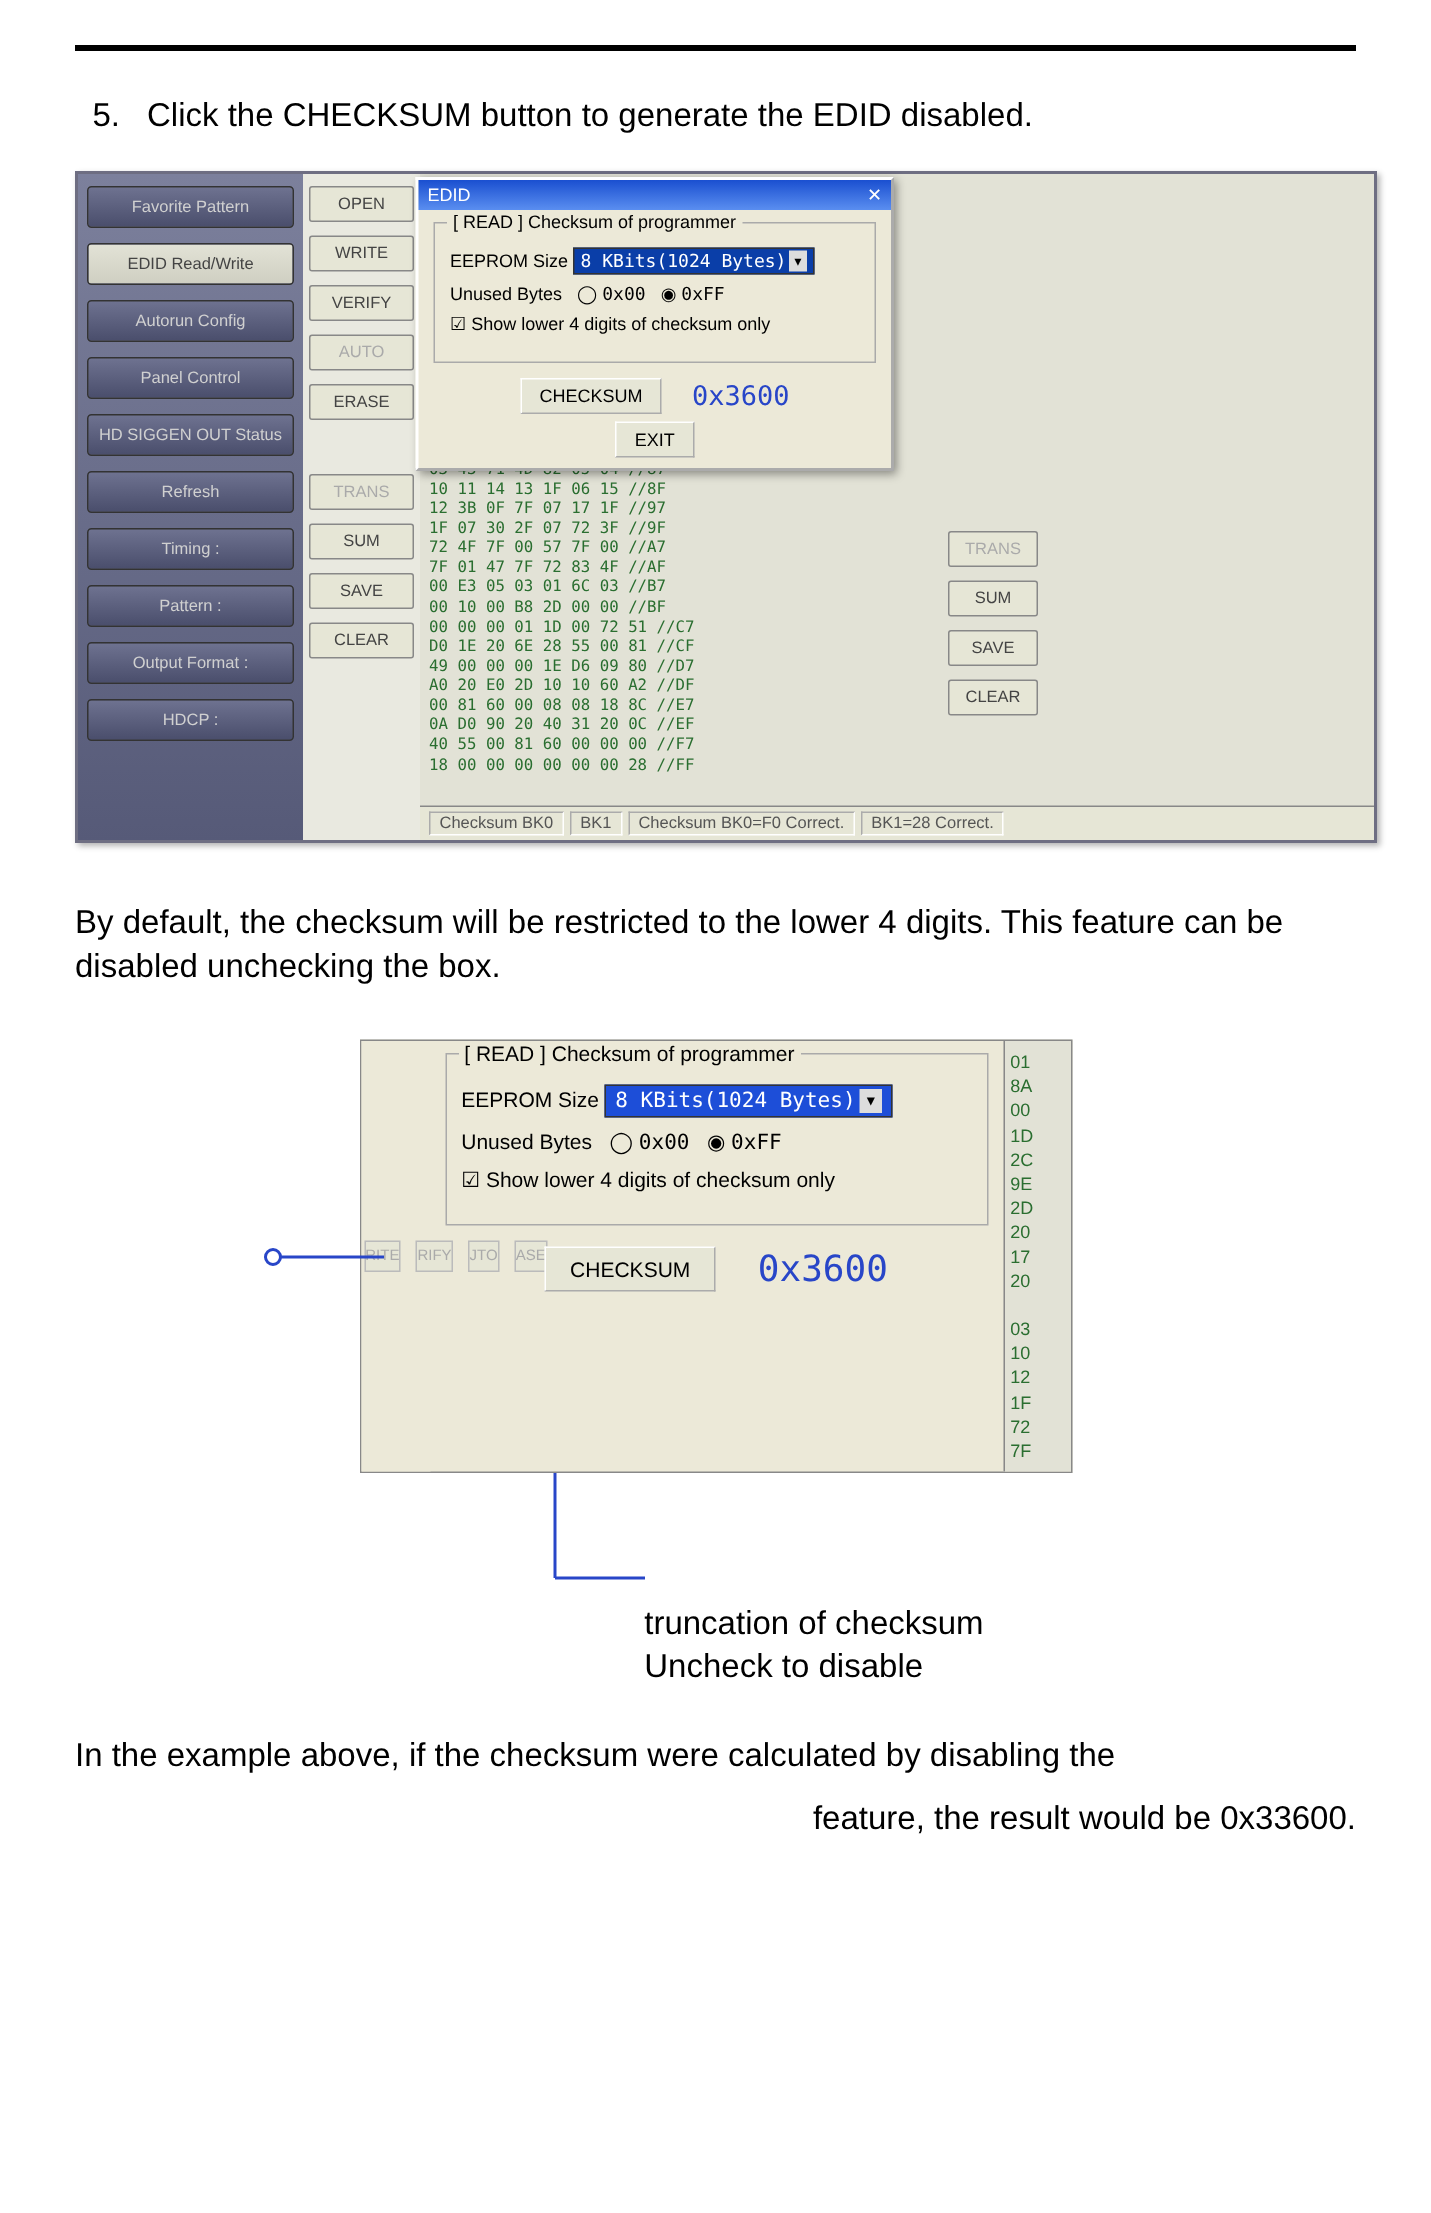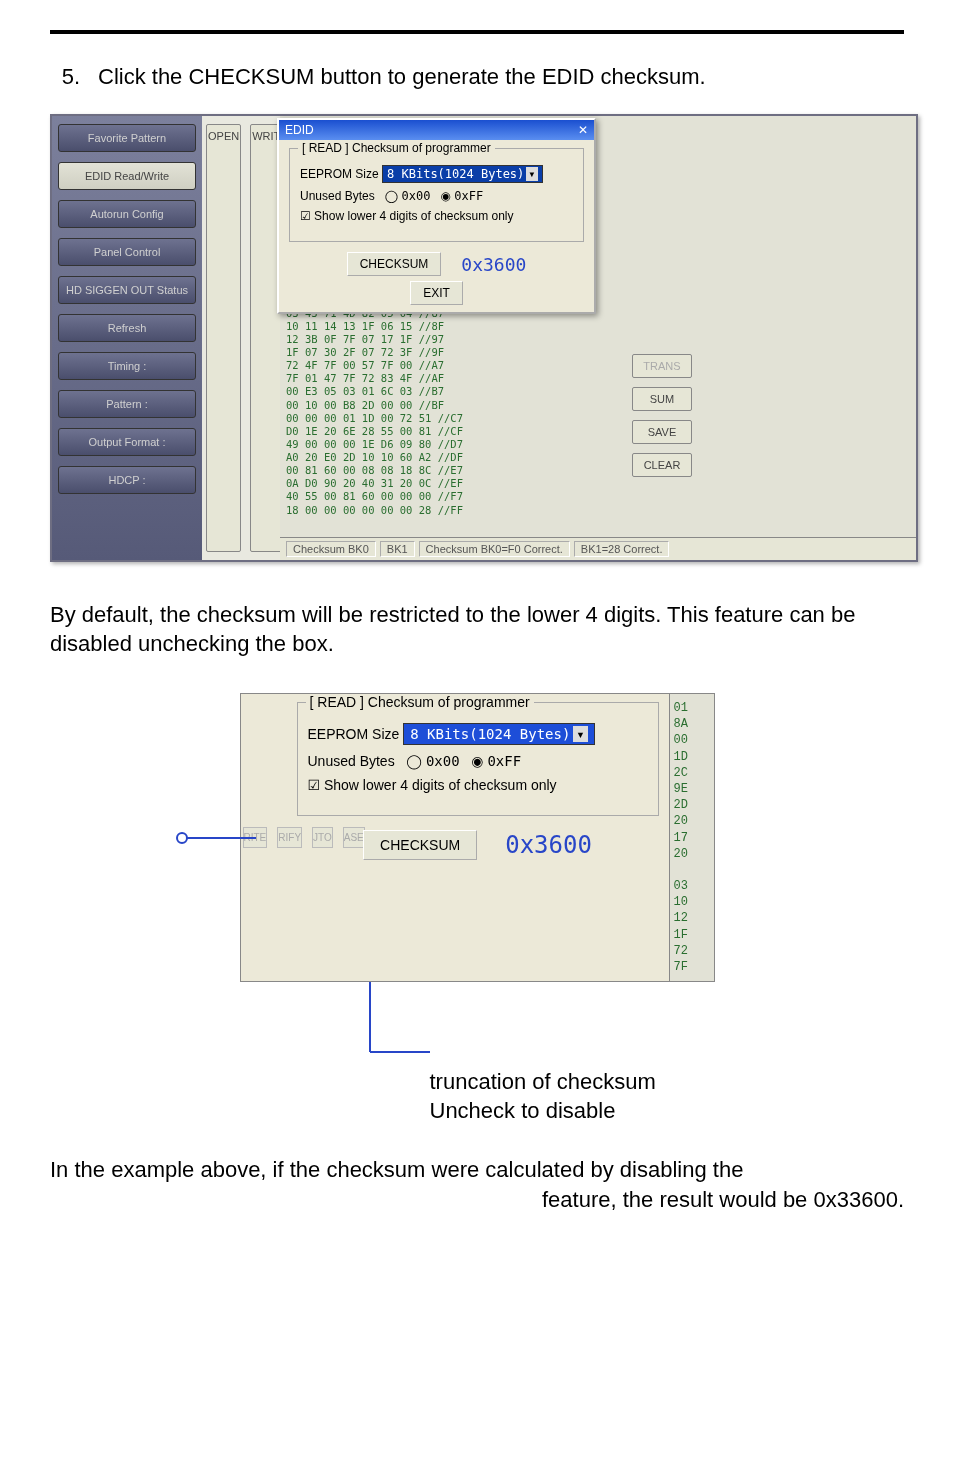--- a/index.html
+++ b/index.html
@@ -6,21 +6,21 @@
   .page{width:954px;margin:0 auto;padding:30px 50px 40px;box-sizing:border-box}
   .rule{height:4px;background:#000;margin-bottom:30px}
   .step{display:flex;gap:18px;margin-bottom:24px}
   .step-num{font-size:22px;min-width:30px;text-align:right}
   .step-text{font-size:22px}
   .fig{margin:0 auto 38px;width:868px}
   .win{border:2px solid #6e6e82;box-shadow:2px 2px 4px rgba(0,0,0,.3);background:#e9e9e0;position:relative;display:flex;font-family:"MS Sans Serif",Tahoma,Arial;font-size:12px}
   .win .sidebar{width:150px;background:linear-gradient(#7c809c,#565a78);padding:8px 6px;box-sizing:border-box}
   .sbtn{background:linear-gradient(#6e7290,#4a4e6c);color:#d0d0d0;border:1px solid #333;border-radius:3px;text-align:center;padding:7px 2px;margin-bottom:10px;font-size:11px}
   .sbtn.sel{background:linear-gradient(#e2e2d6,#cfcfc2);color:#444}
-  .mid{width:70px;padding:8px 4px;display:flex;flex-direction:row;gap:9px}
+  .mid{width:70px;padding:8px 4px;display:flex;flex-direction:column;gap:9px}
   .btn{background:#e6e6d6;border:1px solid #888;border-radius:2px;text-align:center;padding:5px 1px;font-size:11px;color:#444}
   .btn.dis{color:#aaa}
   .hex{background:#e2e2d6;padding:20px 6px;font-family:Consolas,monospace;font-size:10.5px;color:#2a6e30;line-height:1.25;white-space:pre}
   .dialog{position:absolute;left:225px;top:2px;width:315px;background:#ece9d8;border:2px outset #fff;box-shadow:2px 2px 6px rgba(0,0,0,.4);font-size:12px}
   .dialog .tbar{background:linear-gradient(#1a4fd0,#5a8ef0);color:#fff;padding:3px 6px;font-size:12px;display:flex;justify-content:space-between}
   .dialog .body{padding:8px 10px 12px;position:relative}
   .group{border:1px solid #aaa;padding:10px 10px 12px;position:relative;margin-bottom:10px}
   .group .legend{position:absolute;top:-8px;left:8px;background:#ece9d8;padding:0 4px;font-size:12px}
   .row{margin:6px 0;font-size:12px}
   .combo{display:inline-block;background:#0a3ea8;color:#fff;border:1px solid #333;padding:1px 4px;font-family:Consolas,monospace;font-size:12px}
@@ -41,34 +41,34 @@
   .group2{border:1px solid #aaa;padding:12px 10px 14px;position:relative}
   .group2 .legend{position:absolute;top:-9px;left:8px;background:#ece9d8;padding:0 4px;font-size:14px}
   .row2{margin:8px 0;font-size:14px}
   .combo2{display:inline-block;background:#1d4ed8;color:#fff;border:1px solid #333;padding:2px 6px;font-family:Consolas,monospace;font-size:14px}
   .combo2 .arr{background:#ddd;color:#000;padding:0 3px;margin-left:3px}
   .pointer{position:absolute;left:-64px;top:138px}
   .pointer svg{overflow:visible}
   .cksum2{display:flex;gap:28px;align-items:center;justify-content:center;margin:14px 0 4px}
   .ckbtn2{background:#e6e6d6;border:1px outset #fff;padding:6px 16px;font-size:14px}
   .ckval2{color:#2846c8;font-size:24px;font-family:Consolas,monospace}
-  .hex2{width:36px;background:#e2e2d6;padding:6px 4px;font-family:Liberation Mono, monospace;font-size:12px;color:#2a6e30;line-height:1.35;white-space:pre;border-left:1px solid #888;text-align:left}
+  .hex2{width:36px;background:#e2e2d6;padding:6px 4px;font-family:Liberation Sans, sans-serif;font-size:12px;color:#2a6e30;line-height:1.35;white-space:pre;border-left:1px solid #888;text-align:left}
   .elbow{margin-left:120px}
   .elbow svg{display:block}
   .caption{font-size:22px;margin-left:190px;margin-top:-4px;line-height:1.3}
 </style>
 </head>
 <body>
 
 <div class="page">
   <div class="rule"></div>
 
   <div class="step">
     <div class="step-num">5.</div>
-    <div class="step-text">Click the CHECKSUM button to generate the EDID checksum.</div>
+    <div class="step-text">Click the CHECKSUM button to generate the EDID disabled.</div>
   </div>
 
   <div class="fig">
     <div class="win">
       <div class="sidebar">
         <div class="sbtn">Favorite Pattern</div>
         <div class="sbtn sel">EDID Read/Write</div>
         <div class="sbtn">Autorun Config</div>
         <div class="sbtn">Panel Control</div>
         <div class="sbtn">HD SIGGEN OUT Status</div>
@@ -230,14 +230,14 @@
           <line x1="10" y1="70" x2="70" y2="70" stroke="#2846c8" stroke-width="2"></line>
         </svg>
     </div>
     <div class="caption">
       <div>truncation of checksum</div>
       <div>Uncheck to disable</div>
     </div>
   </div>
 
   <p class="para" style="margin-bottom:0">In the example above, if the checksum were calculated by disabling the</p>
-  <p class="para" style="text-align:right;margin-top:0">feature, the result would be 0x33600.</p>
+  <p class="para" style="text-align:right;margin-top:12px">feature, the result would be 0x33600.</p>
 </div>
 
 </body></html>

